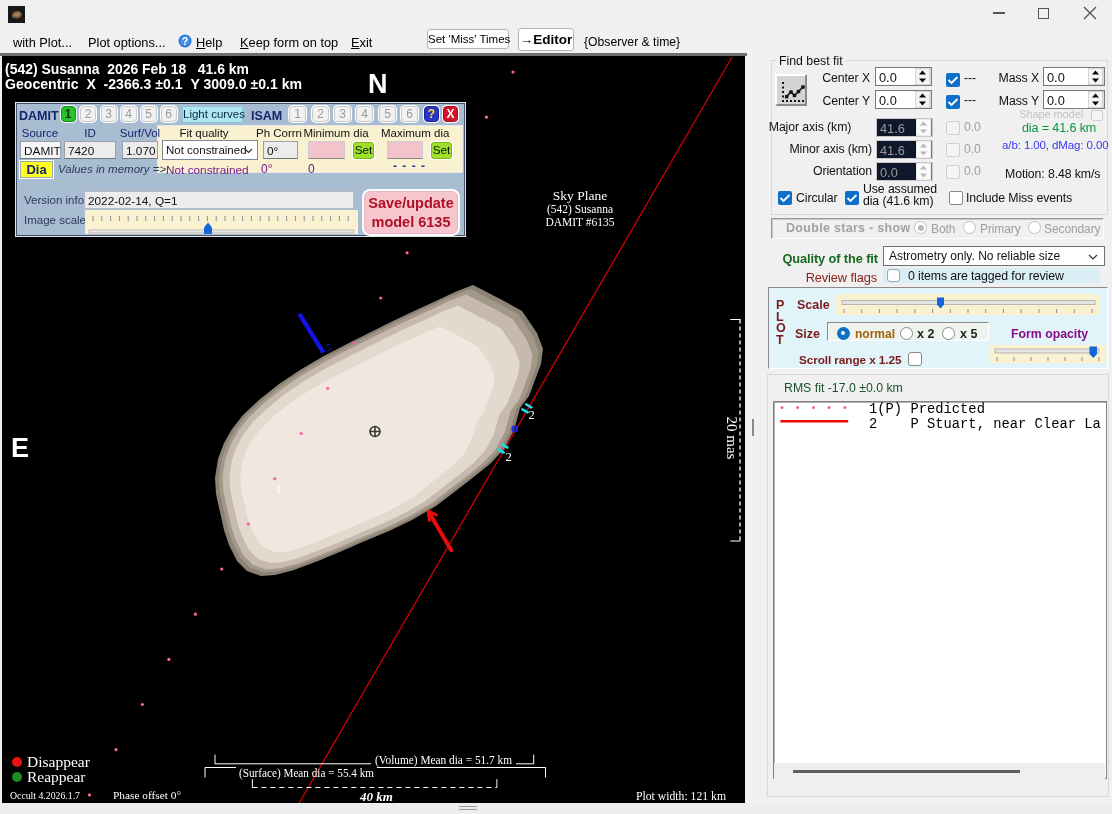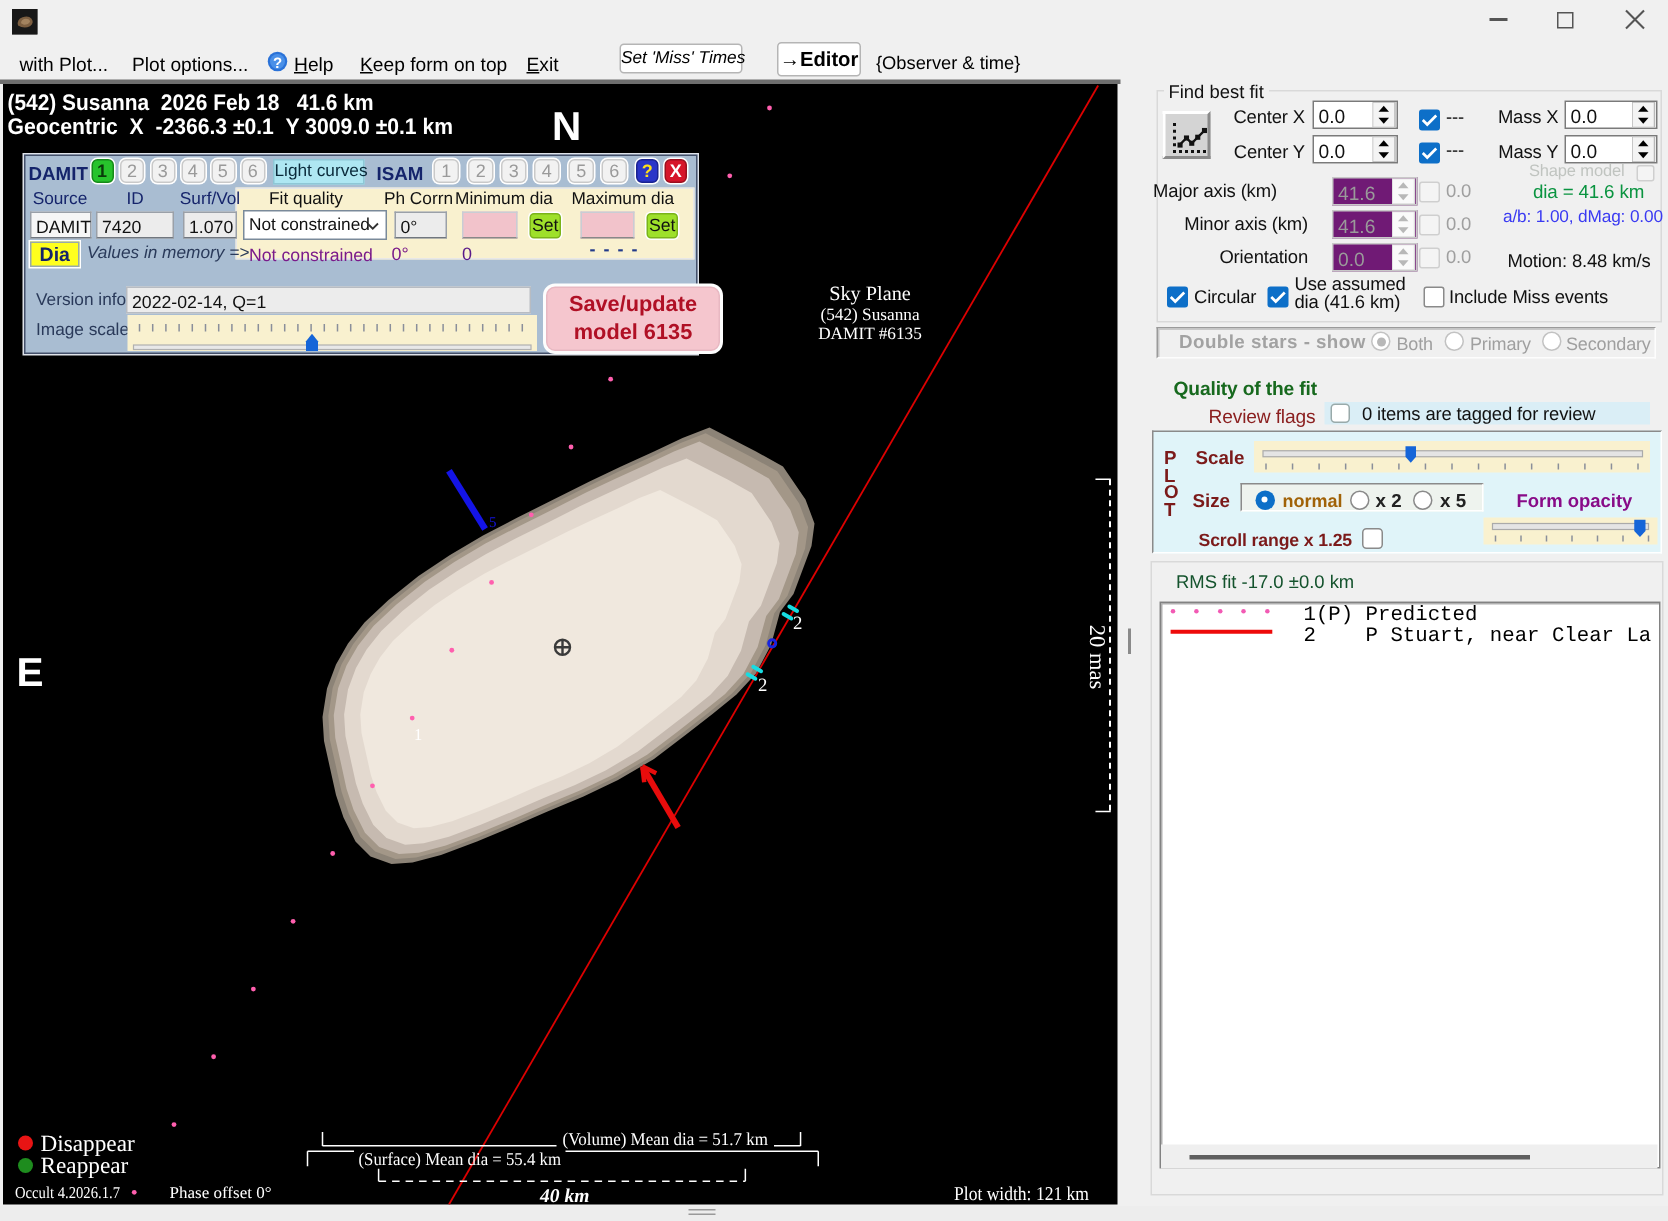--- a/index.html
+++ b/index.html
@@ -23,21 +23,21 @@
 .fld{position:absolute;background:#ececec;border:1px solid #9aa0a8;border-bottom:1px solid #70767e;font-size:11.8px;color:#111;padding:1.5px 3px;white-space:nowrap;}
 .pinkf{position:absolute;background:#f2c3cb;border:1px solid #c9cdd4;border-bottom:1px solid #888;}
 .setbtn{position:absolute;background:#9ee02a;border:1px solid #7bb31a;border-radius:3px;box-shadow:0 0 0 1px #fff;font-size:11.8px;color:#111;text-align:center;line-height:15px;}
 .dlbl{color:#15246b;}
 
 .grp{position:absolute;border:1px solid #d9d9d9;}
 .grplbl{position:absolute;background:#f0f0f0;padding:0 3px;font-size:12.3px;color:#111;}
 .rlbl{position:absolute;font-size:12.3px;color:#111;white-space:nowrap;letter-spacing:-0.1px;}
 .spin{position:absolute;width:57px;height:19px;background:#fff;border:1px solid #7a7a7a;font-size:12.8px;color:#111;padding:1.5px 3px;}
 .spin svg.ud{position:absolute;right:0px;top:0px;}
-.spin.dis{border-color:#c8c8c8;color:#9a9a9a;background:#701a75;margin-left:12px;}
+.spin.dis{border-color:#c8c8c8;color:#9a9a9a;background:#0f172a;}
 .cb{position:absolute;width:14px;height:14px;border-radius:2px;}
 .cb.on{background:#0d6fc8;}
 .cb.on svg{position:absolute;left:1px;top:2px;}
 .cb.off{background:#fff;border:1px solid #8a8a8a;}
 .cb.disq{background:#f4f4f4;border:1px solid #cfcfcf;}
 .radio{position:absolute;width:13px;height:13px;border-radius:50%;background:#fff;border:1px solid #8a8a8a;}
 .graytx{color:#9f9f9f;}
 </style></head>
 <body>
 <div id="page">
@@ -58,21 +58,21 @@
 <div class="mi" style="left:13px;top:35px;position:absolute;font-size:12.8px;">with Plot...</div>
 <div class="mi" style="left:88px;top:35px;position:absolute;font-size:12.8px;">Plot options...</div>
 <div class="abs" style="left:178px;top:34px;"><svg width="14" height="14">
         <circle cx="7" cy="7" r="6.5" fill="#2a72d8"></circle>
         <circle cx="7" cy="7" r="5" fill="#4a90e8"></circle>
         <text x="7" y="11" text-anchor="middle" font-size="10" font-weight="bold" fill="#fff" font-family="Liberation Sans">?</text>
       </svg></div>
 <div class="abs" style="left:196px;top:35px;font-size:12.8px;"><span style="text-decoration:underline">H</span>elp</div>
 <div class="abs" style="left:240px;top:35px;font-size:12.8px;"><span style="text-decoration:underline">K</span>eep form on top</div>
 <div class="abs" style="left:351px;top:35px;font-size:12.8px;"><span style="text-decoration:underline">E</span>xit</div>
-<div class="mbtn" style="left:413px;top:29px;width:82px;height:20px;line-height:18px;font-style:italic;">Set 'Miss' Times</div>
+<div class="mbtn" style="left:427px;top:29px;width:82px;height:20px;line-height:18px;">Set 'Miss' Times</div>
 <div class="mbtn" style="left:518px;top:28px;width:56px;height:23px;line-height:21px;font-weight:bold;font-size:13.5px;">→Editor</div>
 <div class="abs" style="left:584px;top:35px;font-size:12.2px;">{Observer &amp; time}</div>
 <div class="abs" id="menu-sep"></div>
 
 <div class="abs" id="plot"></div>
 <svg class="abs" style="left:2px;top:56px;" width="743" height="747" viewBox="2 56 743 747">
 
   <line x1="732.1" y1="57" x2="299.3" y2="803" stroke="#dd0000" stroke-width="1.2"></line>
 
   <polygon points="473,285 504,301 522,311 537,333 543,349 541,364 529,396 520,408 514,430 504,449 491,463 475,476 457,490 436,506 412,520 389,531 365,541 342,551 318,561 294,570 275,575 261,576 247,571 237,561 229,545 224,530 220,512 216,494 215,478 218,459 224,443 232,429 243,415 259,400 279,384 300,370 322,357 345,345 369,333 393,321 414,311 436,301 455,292" fill="#8c8377"></polygon>
@@ -213,21 +213,21 @@
   <div class="abs" style="left:3px;top:57px;width:33px;height:17px;background:#ffff1e;border:1px solid #9aa;box-shadow:0 0 0 1px #fff;font-weight:bold;font-size:13px;color:#15246b;text-align:center;line-height:15px;">Dia</div>
   <div class="abs" style="left:41px;top:58.5px;font-style:italic;font-size:11.5px;color:#2a3a5a;">Values in memory =&gt;</div>
   <div class="abs" style="left:149px;top:58.5px;font-size:11.8px;color:#7a1a8a;">Not constrained</div>
   <div class="abs" style="left:244px;top:58px;font-size:12px;color:#7a1a8a;">0°</div>
   <div class="abs" style="left:291px;top:58px;font-size:12px;color:#5a1a8a;">0</div>
   <div class="abs" style="left:376px;top:55px;color:#223a8a;font-weight:bold;font-size:12px;letter-spacing:1px;">- - - -</div>
 
 
   <div class="abs" style="left:7px;top:89.5px;font-size:11.5px;color:#2a3a5a;">Version info</div>
   <div class="fld" style="left:67px;top:87px;width:270px;height:18px;border-color:#b8bcc2;">2022-02-14, Q=1</div>
-  <div class="abs" style="left:347px;top:87px;width:116px;height:43px;background:#f5c6ce;border:1px solid #e8b8c2;border-radius:6px;box-shadow:0 0 0 2px #fdfdfd;text-align:center;font-weight:bold;font-size:14.5px;color:#b01025;line-height:19px;padding-top:2px;">Save/update<br>model 6135</div>
+  <div class="abs" style="left:347px;top:87px;width:94px;height:43px;background:#f5c6ce;border:1px solid #e8b8c2;border-radius:6px;box-shadow:0 0 0 2px #fdfdfd;text-align:center;font-weight:bold;font-size:14.5px;color:#b01025;line-height:19px;padding-top:2px;">Save/update<br>model 6135</div>
 
   <div class="abs" style="left:7px;top:109.5px;font-size:11.5px;color:#2a3a5a;">Image scale</div>
   <div class="abs npy" style="left:68px;top:106px;width:273px;height:24px;"></div>
   <svg class="abs" style="left:68px;top:106px;" width="273" height="24">
     <g stroke="#8a8f9a" stroke-width="1">
       <line x1="8" y1="6" x2="8" y2="11"></line>
           <line x1="16.8" y1="6" x2="16.8" y2="11"></line>
           <line x1="25.6" y1="6" x2="25.6" y2="11"></line>
           <line x1="34.4" y1="6" x2="34.4" y2="11"></line>
           <line x1="43.2" y1="6" x2="43.2" y2="11"></line>
@@ -384,20 +384,23 @@
 <div class="abs" style="left:786px;top:221px;font-weight:bold;font-size:12.5px;letter-spacing:0.3px;color:#a2a2a2;">Double stars - show</div>
 <div class="radio" style="left:914px;top:221px;border-color:#c2c2c2;"></div>
 <div class="abs" style="left:917.5px;top:224.5px;width:6px;height:6px;border-radius:50%;background:#b8b8b8;"></div>
 <div class="rlbl graytx" style="left:931px;top:222px;font-size:12px;">Both</div>
 <div class="radio" style="left:963px;top:221px;border-color:#c2c2c2;"></div>
 <div class="rlbl graytx" style="left:980px;top:222px;font-size:12px;">Primary</div>
 <div class="radio" style="left:1028px;top:221px;border-color:#c2c2c2;"></div>
 <div class="rlbl graytx" style="left:1044px;top:222px;font-size:12px;">Secondary</div>
 
 <div class="rlbl" style="left:758px;top:251px;width:120px;text-align:right;font-weight:bold;font-size:12.8px;color:#17691e;">Quality of the fit</div>
+<div class="abs" style="left:883px;top:245.5px;width:222px;height:20px;background:#fff;border:1px solid #707070;font-size:12px;color:#111;padding:2px 5px;">Astrometry only. No reliable size<svg style="position:absolute;right:6px;top:7px;" width="10" height="6">
+        <path d="M1,1 L5,5 L9,1" stroke="#333" stroke-width="1.2" fill="none"></path>
+      </svg></div>
 
 <div class="rlbl" style="left:758px;top:270px;width:119px;text-align:right;font-weight:normal;font-size:12.8px;color:#8b2020;">Review flags</div>
 <div class="abs" style="left:883px;top:267.5px;width:217px;height:15px;background:#daeef6;"></div>
 <div class="cb off" style="left:887px;top:268.5px;width:13px;height:13px;border-radius:3px;border-color:#9aa;"></div>
 <div class="rlbl" style="left:908px;top:269px;font-size:12.3px;">0 items are tagged for review</div>
 
 <div class="abs" style="left:767.5px;top:286.5px;width:340px;height:82px;background:#e0f4f9;border:1px solid #8a8a8a;border-bottom-color:#fff;border-right-color:#fff;"></div>
 <div class="abs" style="left:776px;top:300px;font-weight:bold;font-size:12.5px;color:#7b1a1a;line-height:11.6px;">P<br>L<br>O<br>T</div>
 <div class="abs" style="left:797px;top:298px;font-weight:bold;font-size:12.5px;color:#7b1a1a;">Scale</div>
 <div class="abs npy" style="left:836px;top:293.5px;width:264px;height:21.5px;"></div>

